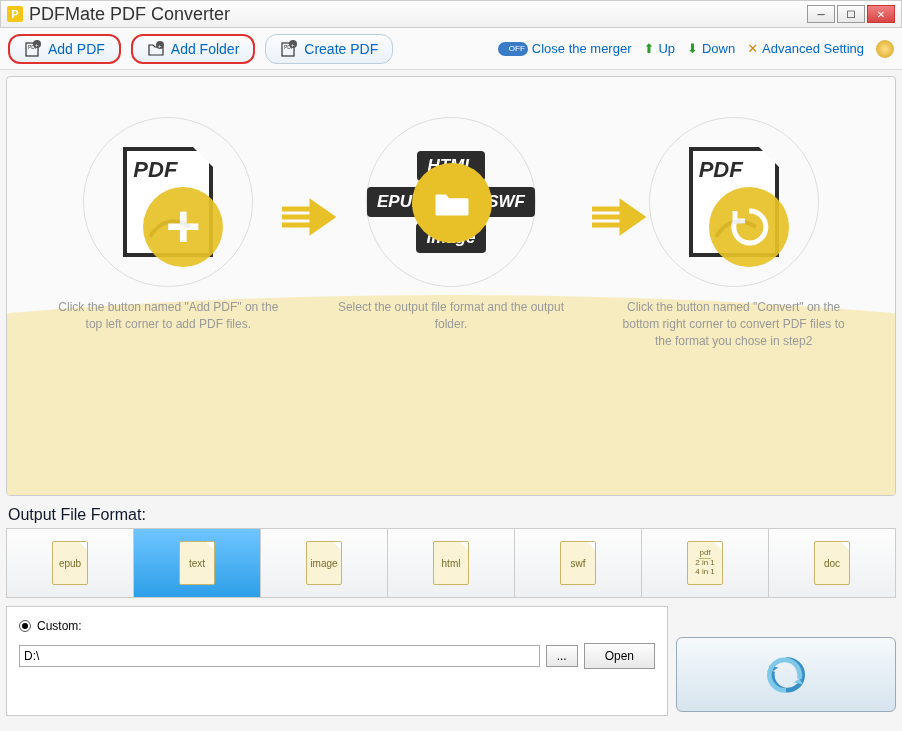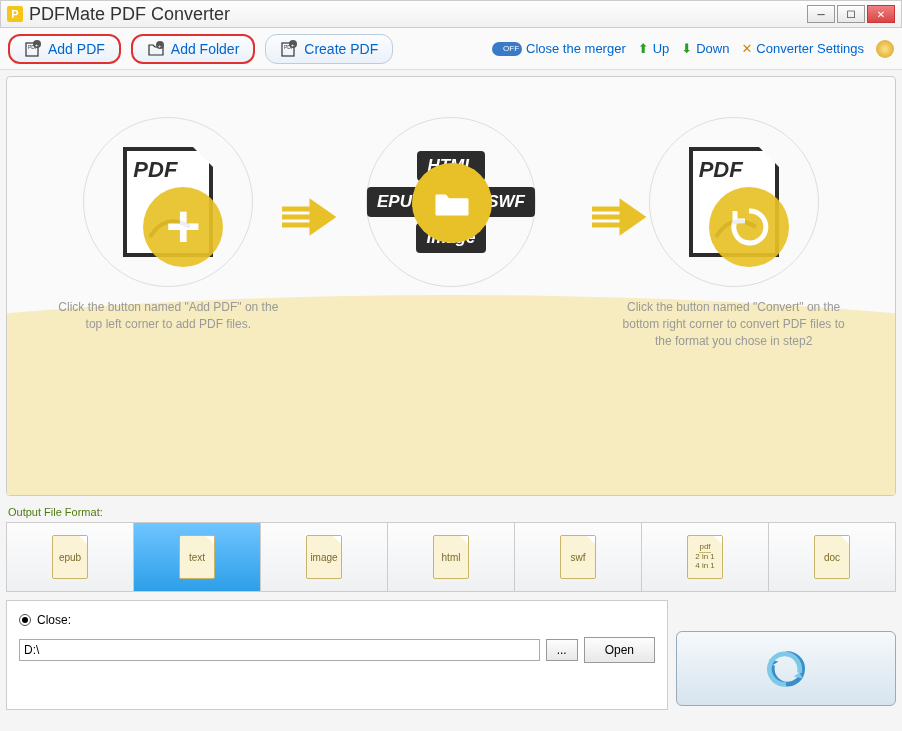--- a/index.html
+++ b/index.html
@@ -34,21 +34,21 @@
     .pdf-badge { width: 90px; height: 110px; background: #fff; border: 4px solid #2c2c2c; position: relative; }
     .pdf-badge::after { content: ''; position: absolute; top: -4px; right: -4px; width: 0; height: 0; border-style: solid; border-width: 0 20px 20px 0; border-color: transparent #fafafa transparent transparent; }
     .pdf-label { position: absolute; top: 6px; left: 6px; font-weight: bold; font-size: 22px; color: #2c2c2c; font-style: italic; }
     .yellow-circle { position: absolute; width: 80px; height: 80px; background: #e8c128; border-radius: 50%; top: 40px; left: 20px; opacity: 0.92; display:flex; align-items:center; justify-content:center; }
     .plus-sign { color:#fff; font-size:60px; font-weight:bold; line-height:1; }
     
     .format-bubbles { display: flex; flex-wrap: wrap; justify-content: center; gap: 6px; width: 170px; position: relative; }
     .format-bubble { background: #2c2c2c; color: #fff; padding: 5px 10px; font-size: 17px; font-weight: bold; border-radius: 4px; font-style: italic; }
     .center-folder { position: absolute; width: 80px; height: 80px; background: #e8c128; border-radius: 50%; top: 45px; left: 45px; display: flex; align-items: center; justify-content: center; }
     
-    .format-label { font-size: 11px; padding: 4px 8px; color: #4d7c0f; }
+    .format-label { font-size: 16px; padding: 4px 8px; color: #0f172a; }
     .format-bar { display: flex; margin: 0 6px; border: 1px solid #ccc; }
     .format-item { flex: 1; height: 68px; border-right: 1px solid #ccc; background: linear-gradient(#fdfdfd,#eef0f2); display: flex; align-items: center; justify-content: center; cursor: pointer; }
     .format-item:last-child { border-right: none; }
     .format-item.selected { background: linear-gradient(#6fc5ff,#2d9fe8); }
     .file-icon { width: 36px; height: 44px; background: #fbf3d5; border: 1px solid #c9b56a; border-radius: 2px; display: flex; align-items: center; justify-content: center; font-size: 10px; color: #7a6a2a; position: relative; }
     .file-icon::after { content: ''; position: absolute; top: 0; right: 0; width: 0; height: 0; border-style: solid; border-width: 0 8px 8px 0; border-color: transparent #fff transparent transparent; }
     
     .bottom-area { display: flex; margin: 8px 6px 0; gap: 8px; }
     .tabs-panel { flex: 1; }
     .tabs-head { display: flex; }
@@ -119,21 +119,21 @@
     <div class="tb-link">
       <span style="color:#2a9d2a;">⬆</span>
       <span>Up</span>
     </div>
     <div class="tb-link">
       <span style="color:#2a9d2a;">⬇</span>
       <span>Down</span>
     </div>
     <div class="tb-link">
       <span style="color:#d48806;">✕</span>
-      <span>Converter Settings</span>
+      <span>Advanced Setting</span>
     </div>
     <span style="width:18px;height:18px;border-radius:50%;background:radial-gradient(circle,#ffe08a,#d4a017);display:inline-block;"></span>
   </div>
 </div>
 
 <div class="main-area">
   <div class="bg-wave"></div>
   <div class="steps">
 
     <div class="step">
@@ -166,20 +166,21 @@
             <div class="format-bubble">SWF</div>
           </div>
           <div class="format-bubble">Image</div>
         </div>
         <div class="center-folder">
           <svg width="36" height="28" viewBox="0 0 36 28">
               <path d="M2 6 L12 6 L15 10 L34 10 L34 26 L2 26 Z M2 10 L34 10" fill="#fff" stroke="#fff"></path>
             </svg>
         </div>
       </div>
+      <div class="step-desc">Select the output file format and the output folder.</div>
     </div>
 
     <svg class="arrow-svg arrow2" width="60" height="40">
         <path d="M5 20 L35 20 M5 12 L35 12 M5 28 L35 28 M35 6 L55 20 L35 34 Z" stroke="#e8c128" stroke-width="5" fill="#e8c128"></path>
       </svg>
 
     <div class="step">
       <div class="step-circle">
         <div class="pdf-icon-box">
           <div class="pdf-badge">
@@ -227,21 +228,21 @@
   <div class="format-item">
       <div class="file-icon">doc</div>
     </div>
 </div>
 
 <div class="bottom-area">
   <div class="tabs-panel">
     <div class="tab-body">
       <div class="radio-row">
         <span class="radio selected"></span>
-        <span>Close:</span>
+        <span>Custom:</span>
       </div>
       <div class="path-row">
         <input class="path-input" value="D:\" style="">
         <div class="small-btn">...</div>
         <div class="small-btn" style="padding:12px 20px;">Open</div>
       </div>
     </div>
   </div>
   <div class="convert-btn">
     <svg class="convert-icon-circle" viewBox="0 0 40 40">

